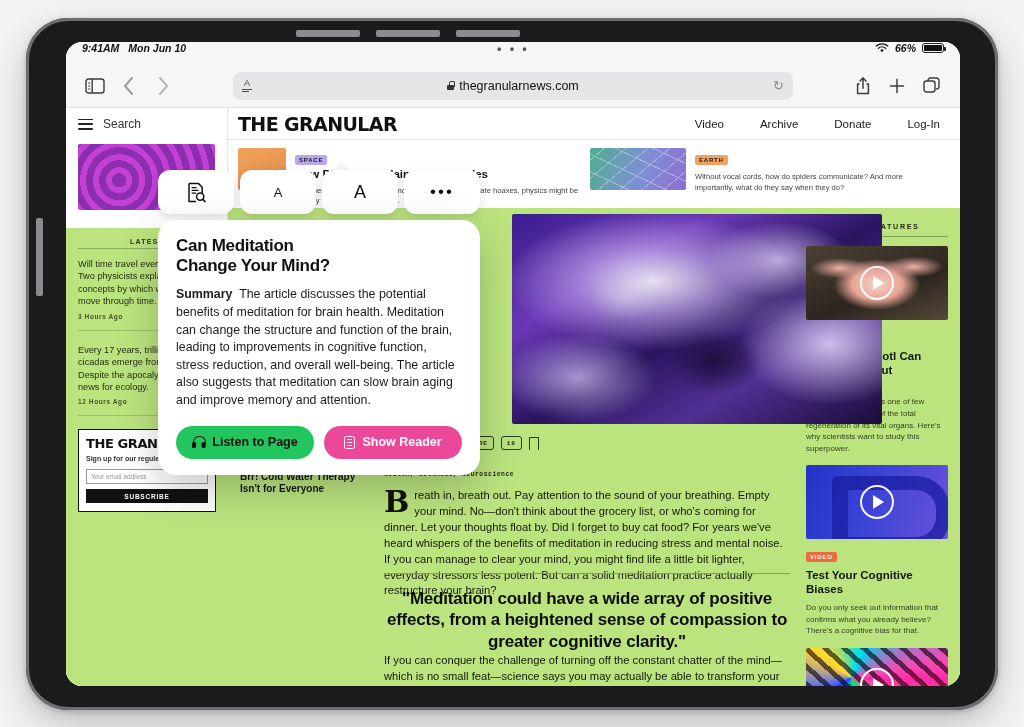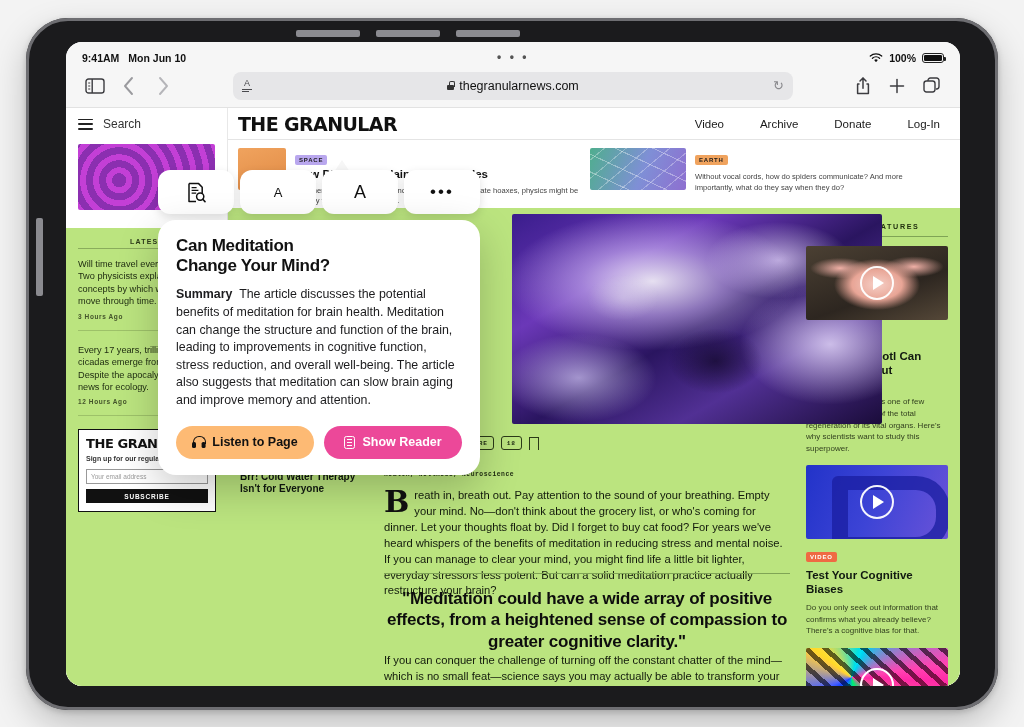--- a/index.html
+++ b/index.html
@@ -41,22 +41,22 @@
     position: absolute; left: 40px; top: 24px;
     width: 894px; height: 644px;
     background: #ffffff;
     border-radius: 16px;
     overflow: hidden;
   }
 
   
   .statusbar {
     position: relative; height: 22px; background: #f6f6f6;
-    display: flex; align-items: flex-end; padding: 0 16px;
-    font-size: 10.5px; font-weight: 700; color: #111;
+    display: flex; align-items: flex-start; padding: 0 16px;
+    font-size: 10.5px; font-weight: 700; color: #111; font-style: italic;
   }
   .sb-left { display: flex; gap: 9px; align-items: center; }
   .sb-center { position: absolute; left: 0; right: 0; text-align: center;
                font-size: 12px; letter-spacing: 2.5px; color: #555; pointer-events: none;}
   .sb-right { margin-left: auto; display: flex; gap: 6px; align-items: center; }
   .wifi-ico svg { display: block; }
   .batt {
     width: 22px; height: 10.5px; border: 1.2px solid #222; border-radius: 3px;
     position: relative; padding: 1.2px;
   }
@@ -287,21 +287,21 @@
   .sc-title { font-size: 17px; font-weight: 700; color: #111;
               line-height: 1.16; letter-spacing: -.3px; }
   .sc-body { margin-top: 11px; font-size: 12.4px; line-height: 1.42; color: #1c1c1e; }
   .sc-body b { font-weight: 700; }
   .sc-actions { display: flex; gap: 10px; margin-top: 16px; }
   .pill {
     flex: 1; height: 33px; border-radius: 17px; display: flex;
     align-items: center; justify-content: center; gap: 7px;
     font-size: 12.5px; font-weight: 700; cursor: pointer;
   }
-  .pill.grey { background: #fdba74; color: #111; }
+  .pill.grey { background: #22c55e; color: #111; }
   .pill.blue { background: #ec4899; color: #fff; }
   .hp { width: 13px; height: 12px; position: relative; flex: none; }
   .hp::before { content:""; position:absolute; left:1px; top:0; width:11px; height:7px;
       border:1.7px solid #111; border-bottom:none; border-radius:6px 6px 0 0; }
   .hp::after { content:""; position:absolute; left:0; top:5.5px; width:3.4px; height:6px;
       background:#111; border-radius:1.6px;
       box-shadow: 9.6px 0 0 #111; }
   .rd { width: 11px; height: 13px; border: 1.6px solid #fff; border-radius: 2.4px;
         flex: none; position: relative; }
   .rd::after { content:""; position:absolute; left:2px; top:2.4px; width:5px; height:1.4px;
@@ -333,21 +333,21 @@
         </div>
         <div class="sb-center">• • •</div>
         <div class="sb-right">
           <span class="wifi-ico">
             <svg width="14" height="10" viewBox="0 0 14 10">
                 <path d="M7 9.2 5.2 7.1a2.6 2.6 0 0 1 3.6 0L7 9.2z" fill="#111"></path>
                 <path d="M3.4 5.3a5.4 5.4 0 0 1 7.2 0" stroke="#111" stroke-width="1.3" fill="none" stroke-linecap="round"></path>
                 <path d="M1.3 3.1a8.6 8.6 0 0 1 11.4 0" stroke="#111" stroke-width="1.3" fill="none" stroke-linecap="round"></path>
               </svg>
           </span>
-          <span>100%</span>
+          <span>66%</span>
           <span class="batt">
               <i></i>
             </span>
         </div>
       </div>
 
       <div class="safaribar">
         <div class="tb-icon dark">
           <svg width="20" height="16" viewBox="0 0 20 16">
               <rect x="1" y="1" width="18" height="14" rx="2.6" stroke="#3c3c40" stroke-width="1.4" fill="none"></rect>

